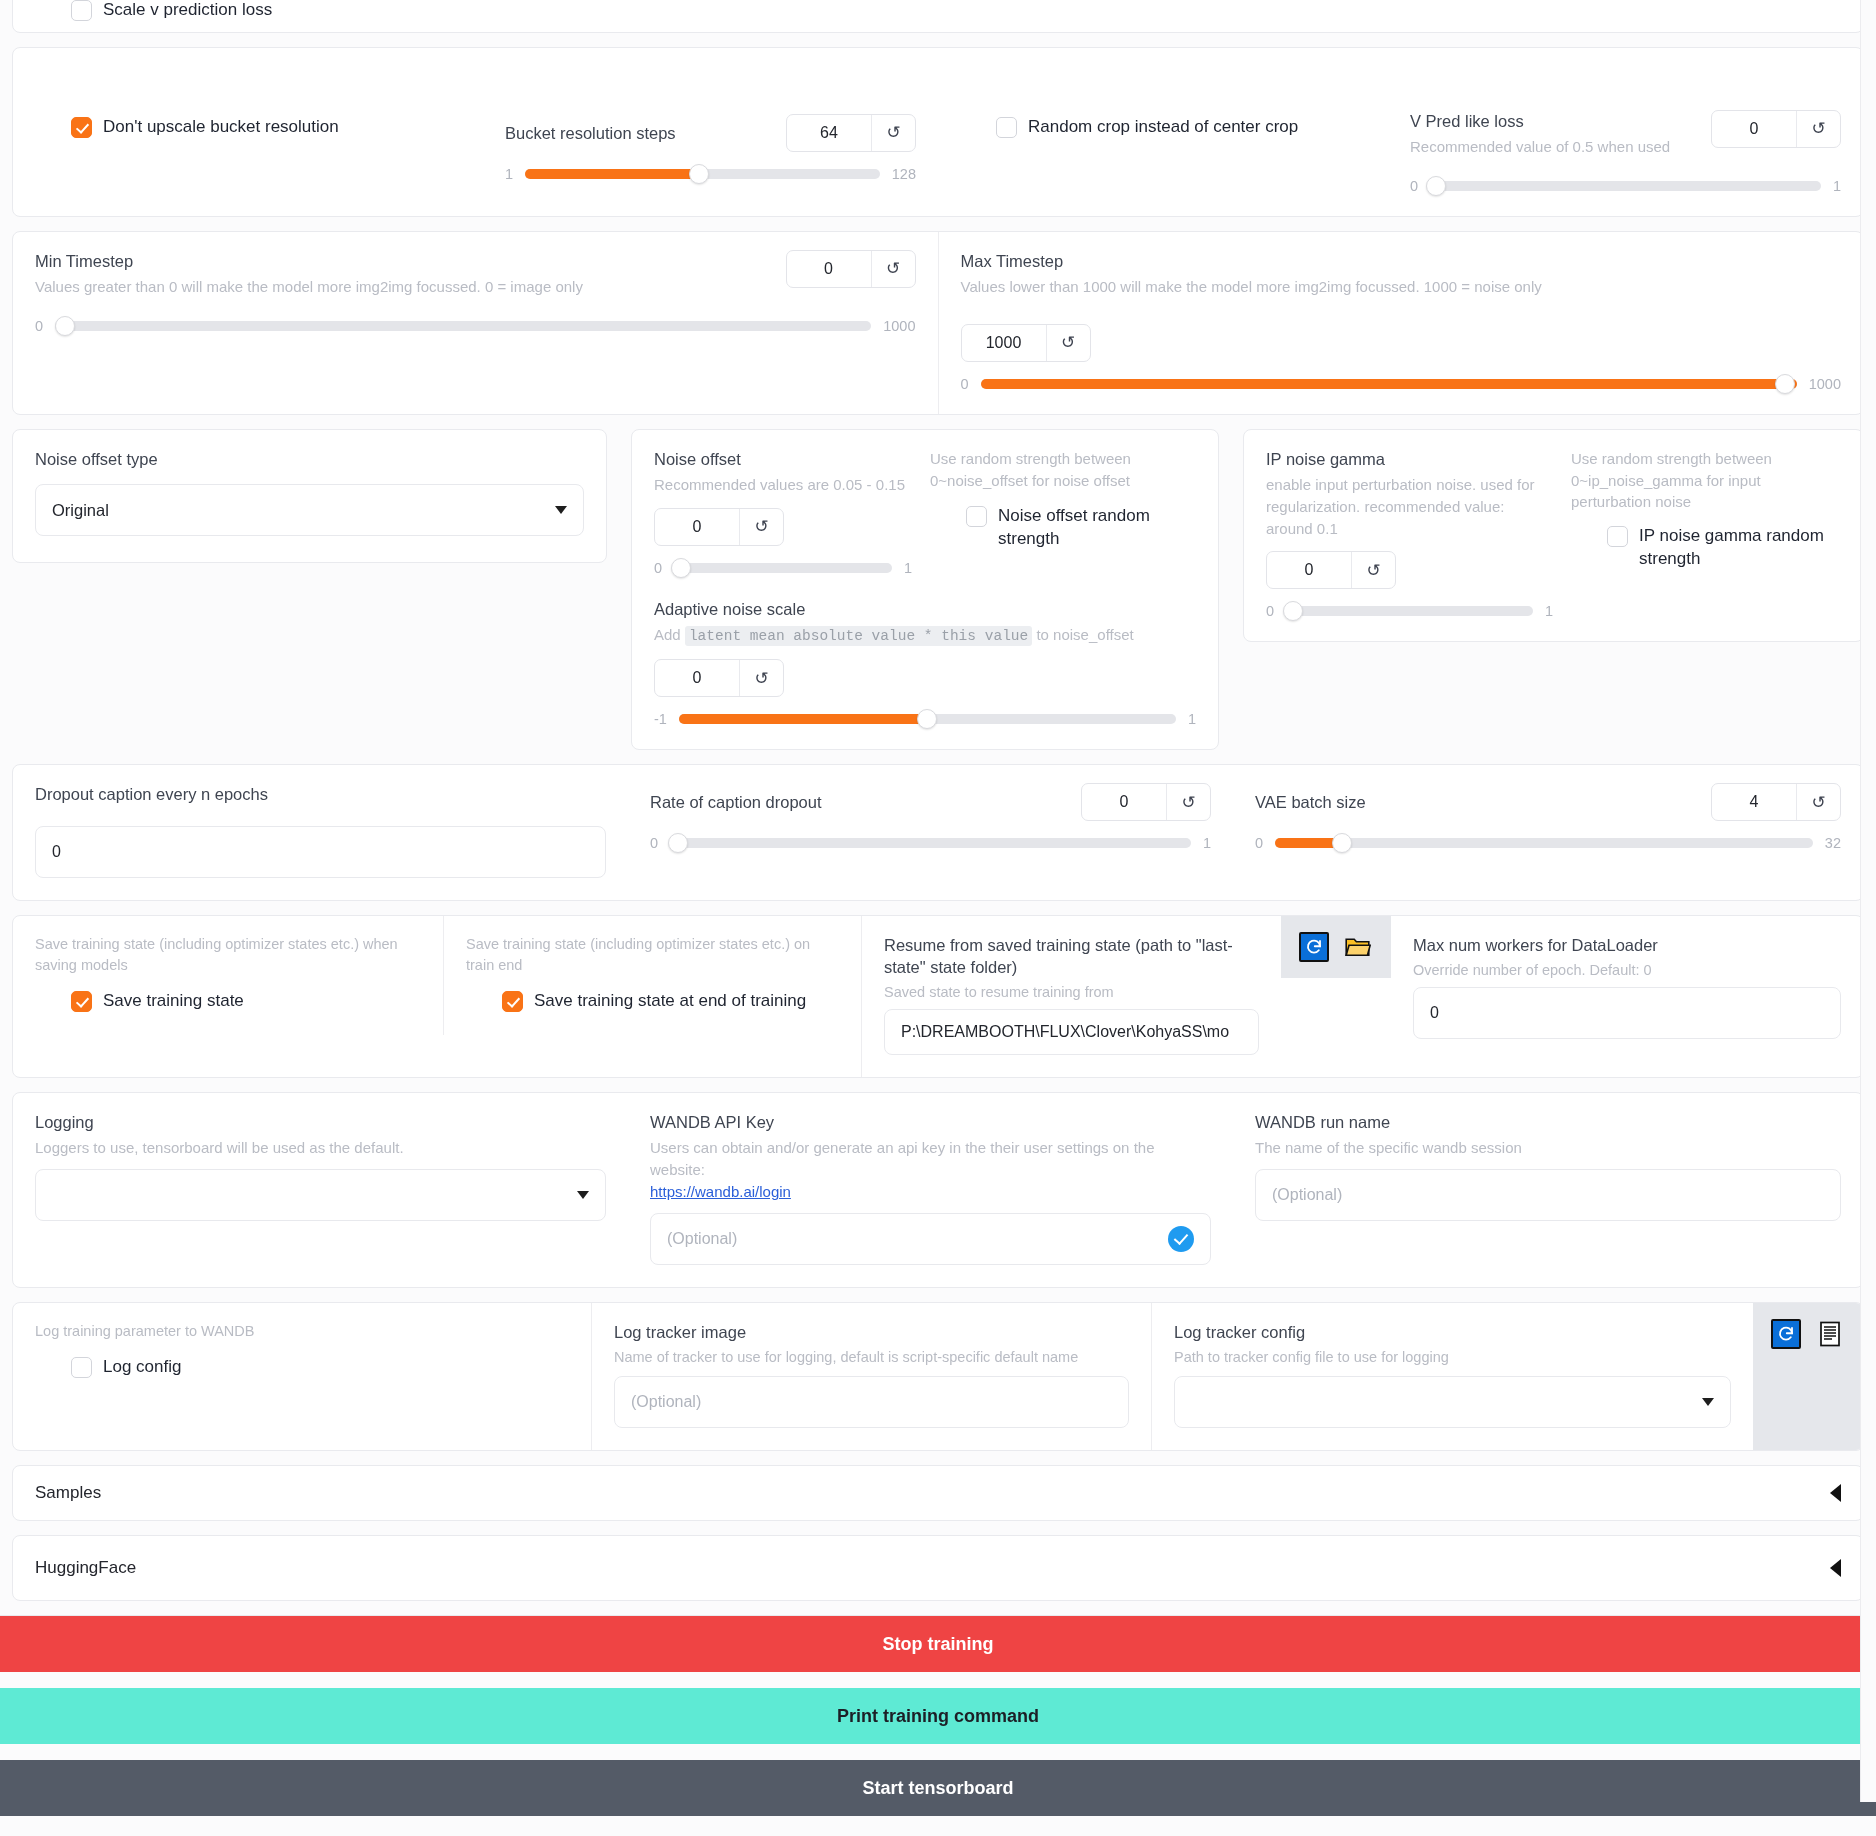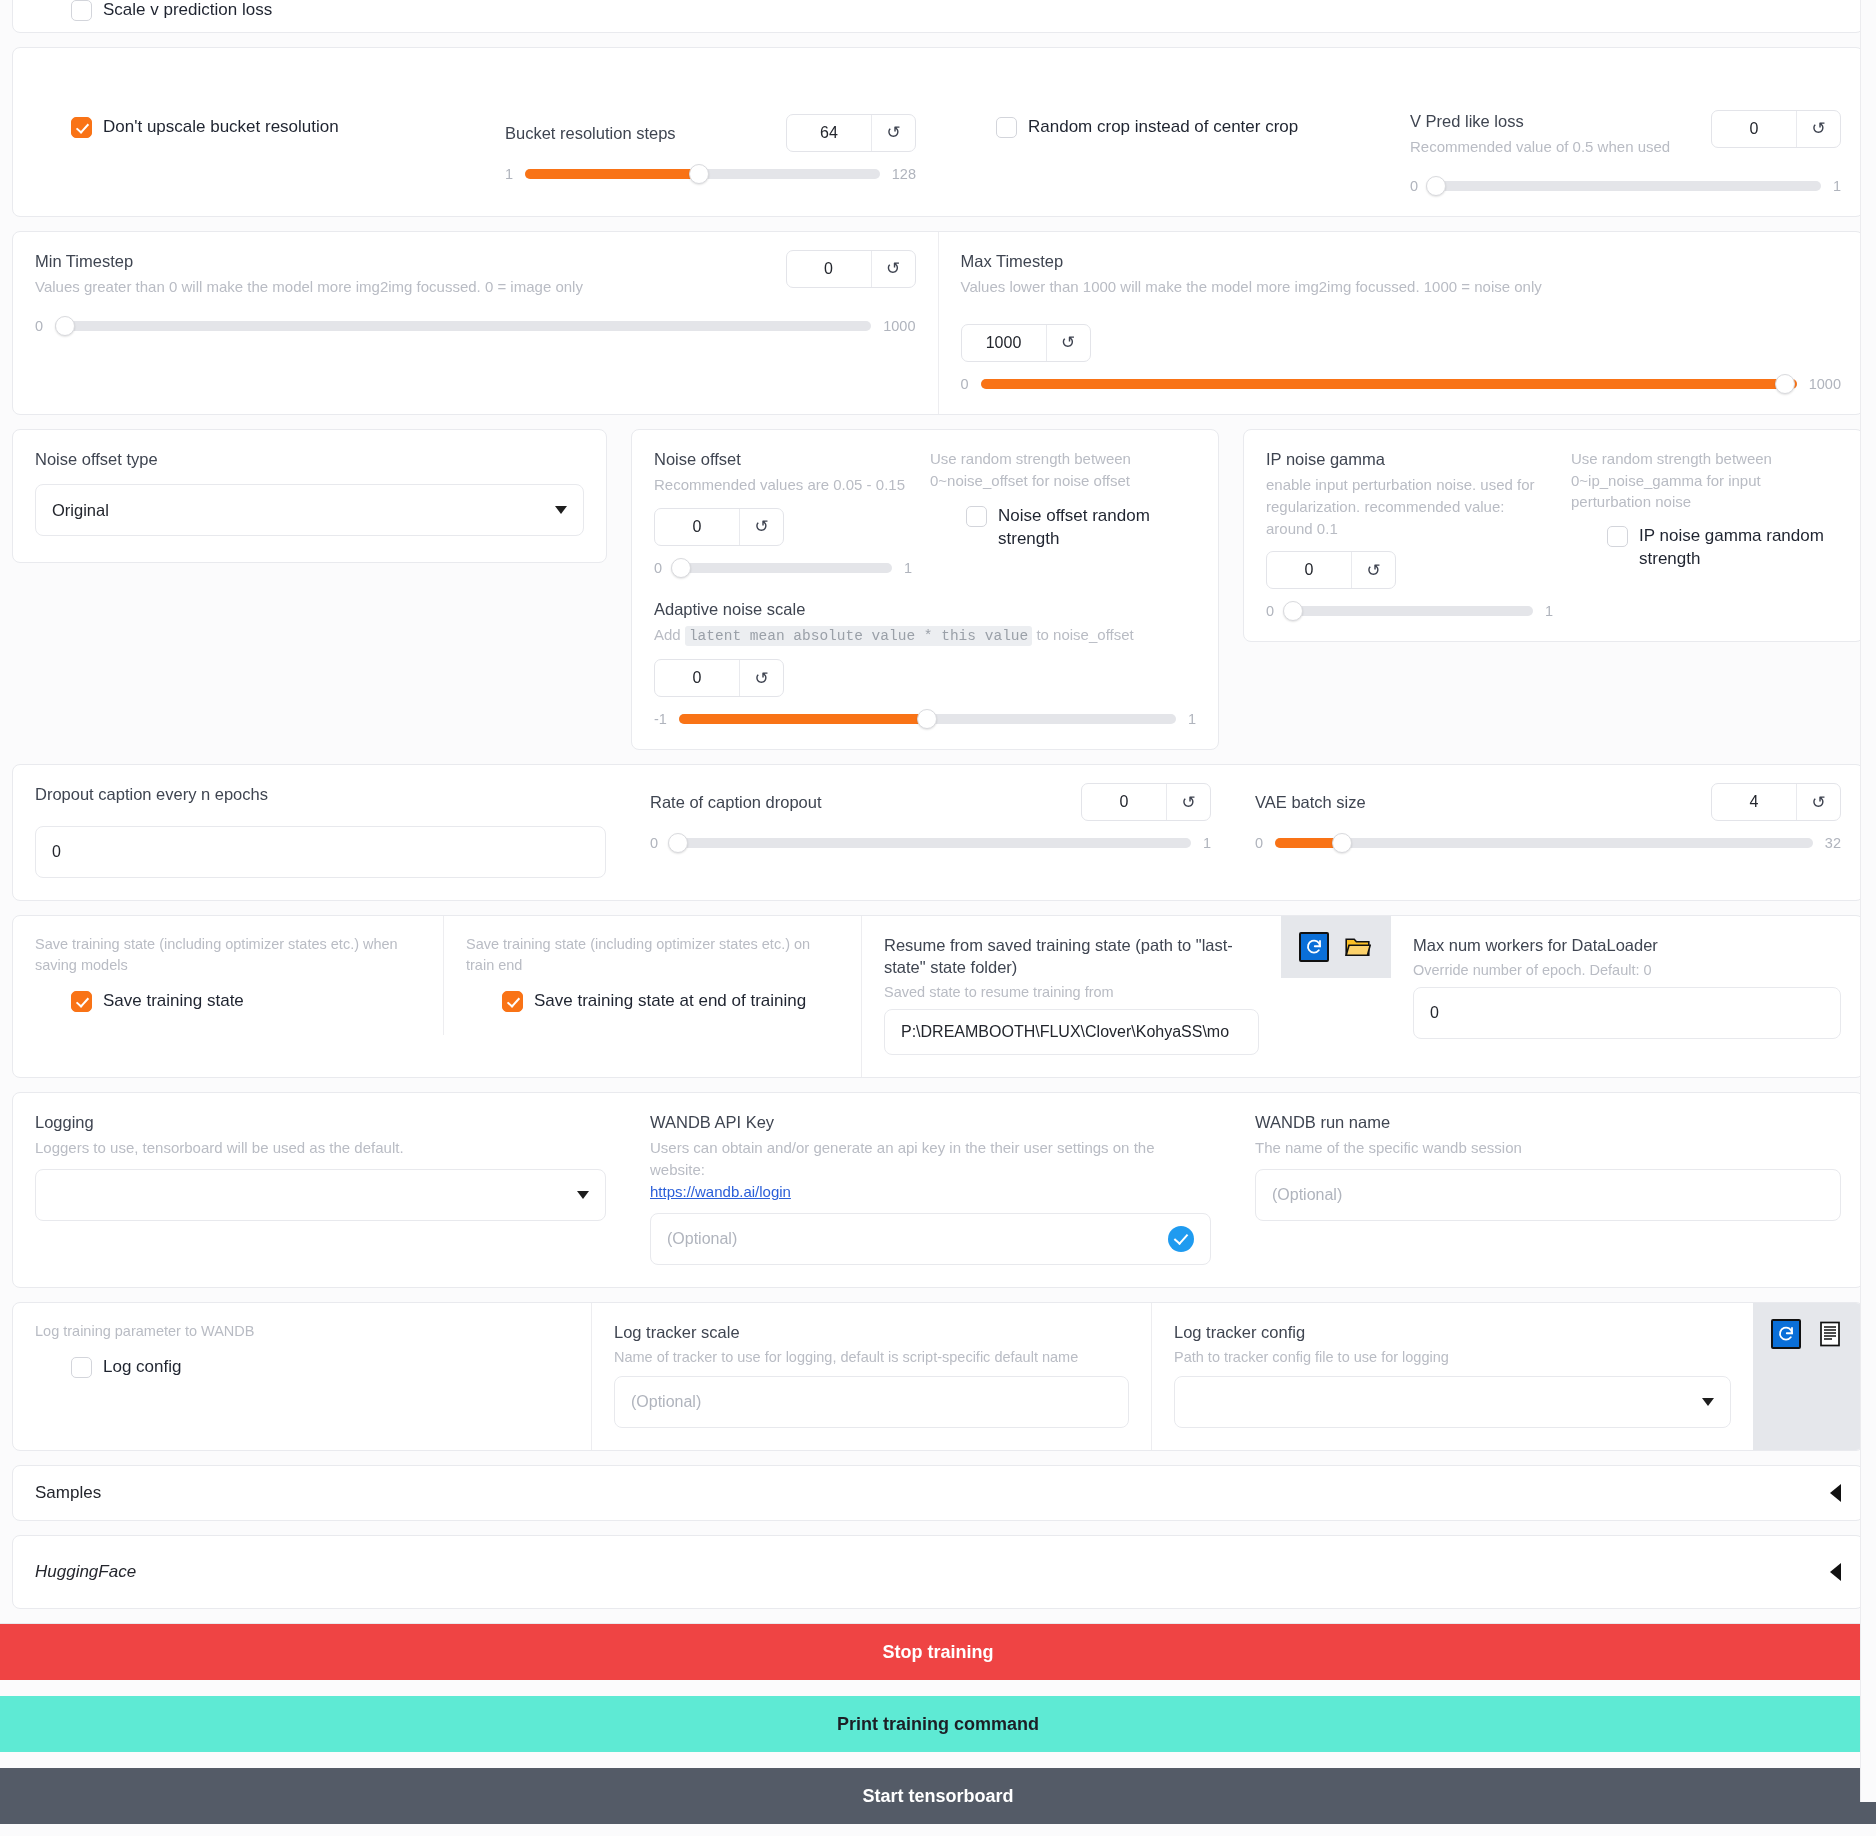--- a/index.html
+++ b/index.html
@@ -506,21 +506,21 @@
 
       <div class="cell" style="flex:0 0 578px;">
         <div class="hint small">Log training parameter to WANDB</div>
         <div class="check-line" style="margin-top:14px;">
           <div class="cbox"></div>
           <div class="cb-label">Log config</div>
         </div>
       </div>
 
       <div class="cell bordered" style="flex:0 0 560px;">
-        <div class="label">Log tracker scale</div>
+        <div class="label">Log tracker image</div>
         <div class="hint small">Name of tracker to use for logging, default is script-specific default name</div>
         <div class="tinput tall" style="margin-top:8px;">
           <span class="ph">(Optional)</span>
         </div>
       </div>
 
       <div class="cell bordered" style="flex:1;">
         <div class="label">Log tracker config</div>
         <div class="hint small">Path to tracker config file to use for logging</div>
         <div class="dropdown" style="margin-top:8px;">
@@ -551,21 +551,21 @@
       </div>
 
     </div>
   </div>
 
   <div class="accordion">
     <span>Samples</span>
     <span class="acc-arrow"></span>
   </div>
 
-  <div class="accordion" style="height:74px;font-style:italic;">
+  <div class="accordion" style="height:66px;">
     <span>HuggingFace</span>
     <span class="acc-arrow"></span>
   </div>
 
   <div class="btnbar topcut" style="padding-top:0;">
     <div class="bigbtn stop" style="border-radius:0;">Stop training</div>
     <div class="bigbtn print" style="border-radius:0;">Print training command</div>
     <div class="bigbtn tb" style="border-radius:0;margin-bottom:0;">Start tensorboard</div>
   </div>
 

